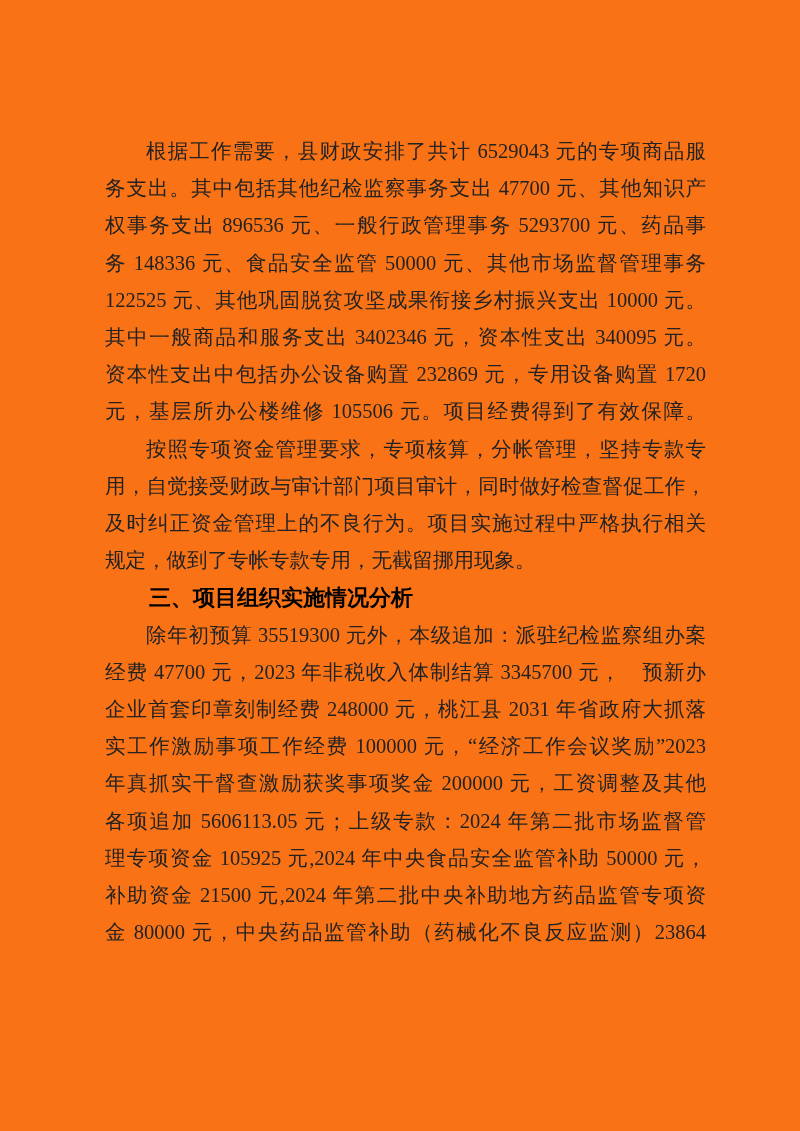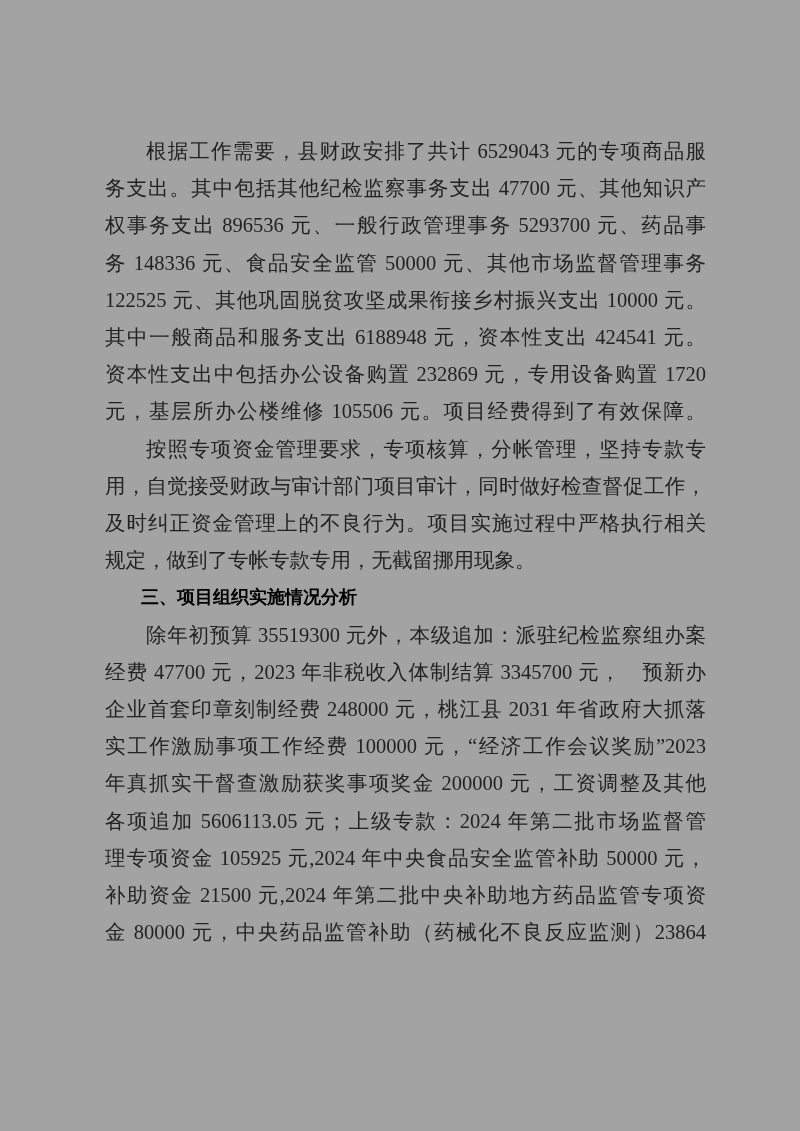--- a/index.html
+++ b/index.html
@@ -10,21 +10,21 @@
   body {
     width: 800px;
     height: 1131px;
     overflow: hidden;
     font-family: "Liberation Serif", serif;
   }
   .page {
     position: relative;
     width: 800px;
     height: 1131px;
-    background: #a3a3a3;
+    background: #f97316;
   }
   .text-block {
     position: absolute;
     left: 105px;
     top: 133px;
     width: 601px;
     font-size: 20.5px;
     line-height: 37.2px;
     color: #222222;
     letter-spacing: 0;
@@ -38,39 +38,39 @@
     text-align: right;
     text-align-last: left;
   }
   .line.indent {
     text-indent: 2em;
   }
   .heading {
     font-family: "Liberation Sans", sans-serif;
     font-weight: 700;
     color: #000000;
-    font-size: 18px;
+    font-size: 22px;
     line-height: 37.2px;
     text-indent: 2em;
     text-align: left;
     text-align-last: left;
     white-space: pre-wrap;
   }
 </style>
 </head>
 <body>
 
 <div class="page">
   <div class="text-block" id="text-block" style="color: rgb(34, 34, 34);">
       <div class="line indent">根据工作需要，县财政安排了共计 6529043 元的专项商品服</div>
       <div class="line">务支出。其中包括其他纪检监察事务支出 47700 元、其他知识产</div>
       <div class="line">权事务支出 896536 元、一般行政管理事务 5293700 元、药品事</div>
       <div class="line">务 148336 元、食品安全监管 50000 元、其他市场监督管理事务</div>
       <div class="line">122525 元、其他巩固脱贫攻坚成果衔接乡村振兴支出 10000 元。</div>
-      <div class="line">其中一般商品和服务支出 6188948 元，资本性支出 424541 元。</div>
+      <div class="line">其中一般商品和服务支出 3402346 元，资本性支出 340095 元。</div>
       <div class="line">资本性支出中包括办公设备购置 232869 元，专用设备购置 1720</div>
       <div class="line">元，基层所办公楼维修 105506 元。项目经费得到了有效保障。</div>
       <div class="line indent">按照专项资金管理要求，专项核算，分帐管理，坚持专款专</div>
       <div class="line">用，自觉接受财政与审计部门项目审计，同时做好检查督促工作，</div>
       <div class="line">及时纠正资金管理上的不良行为。项目实施过程中严格执行相关</div>
       <div class="line no-j">规定，做到了专帐专款专用，无截留挪用现象。</div>
       <div class="heading" style="color: rgb(0, 0, 0);">三、项目组织实施情况分析</div>
       <div class="line indent">除年初预算 35519300 元外，本级追加：派驻纪检监察组办案</div>
       <div class="line">经费 47700 元，2023 年非税收入体制结算 3345700 元，　预新办</div>
       <div class="line">企业首套印章刻制经费 248000 元，桃江县 2031 年省政府大抓落</div>

